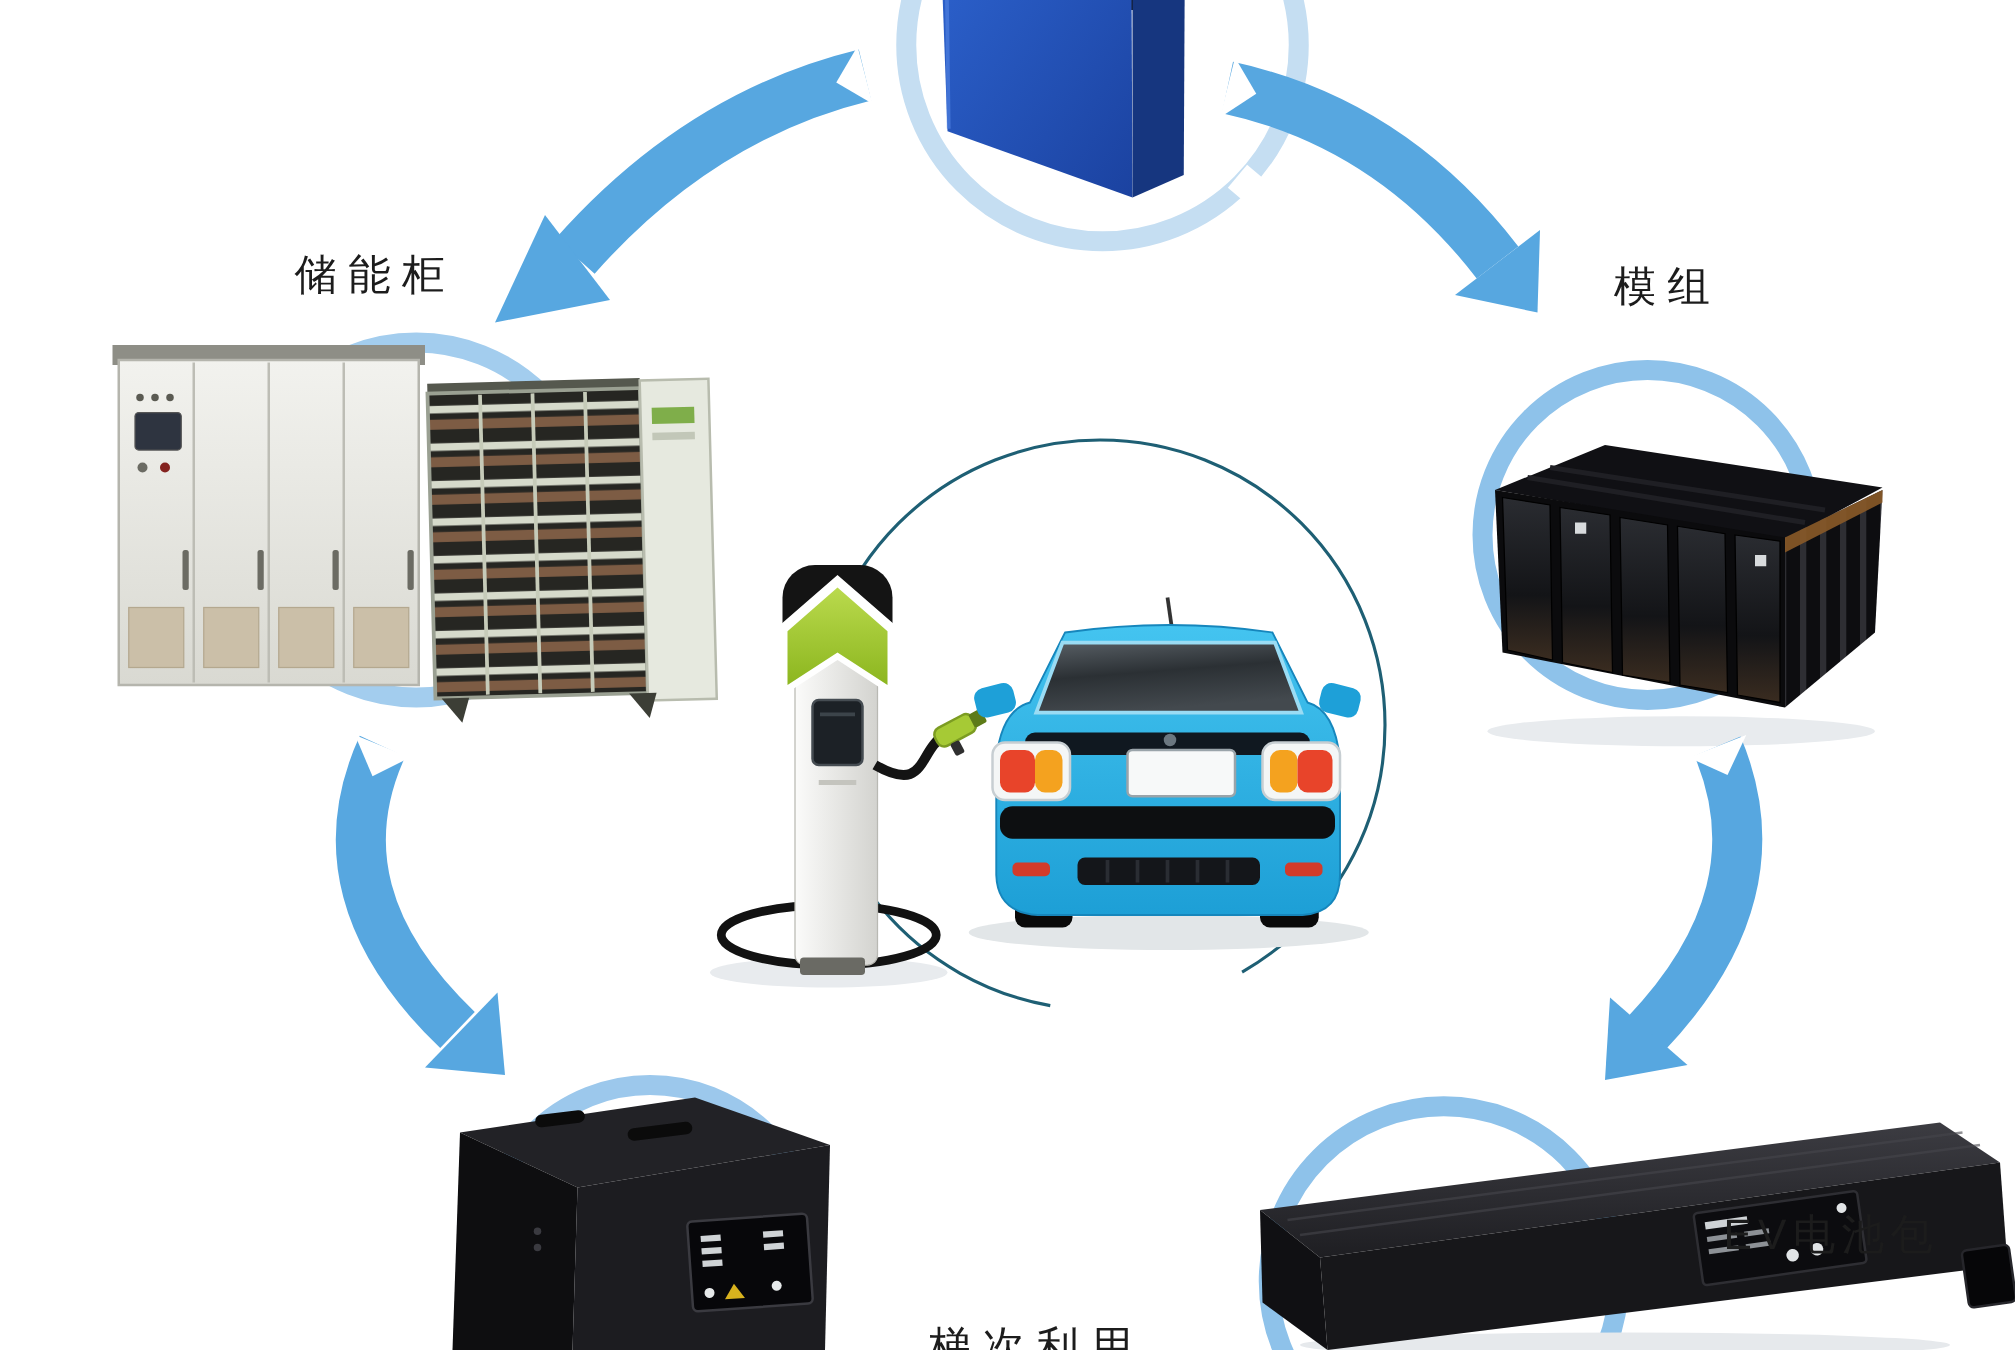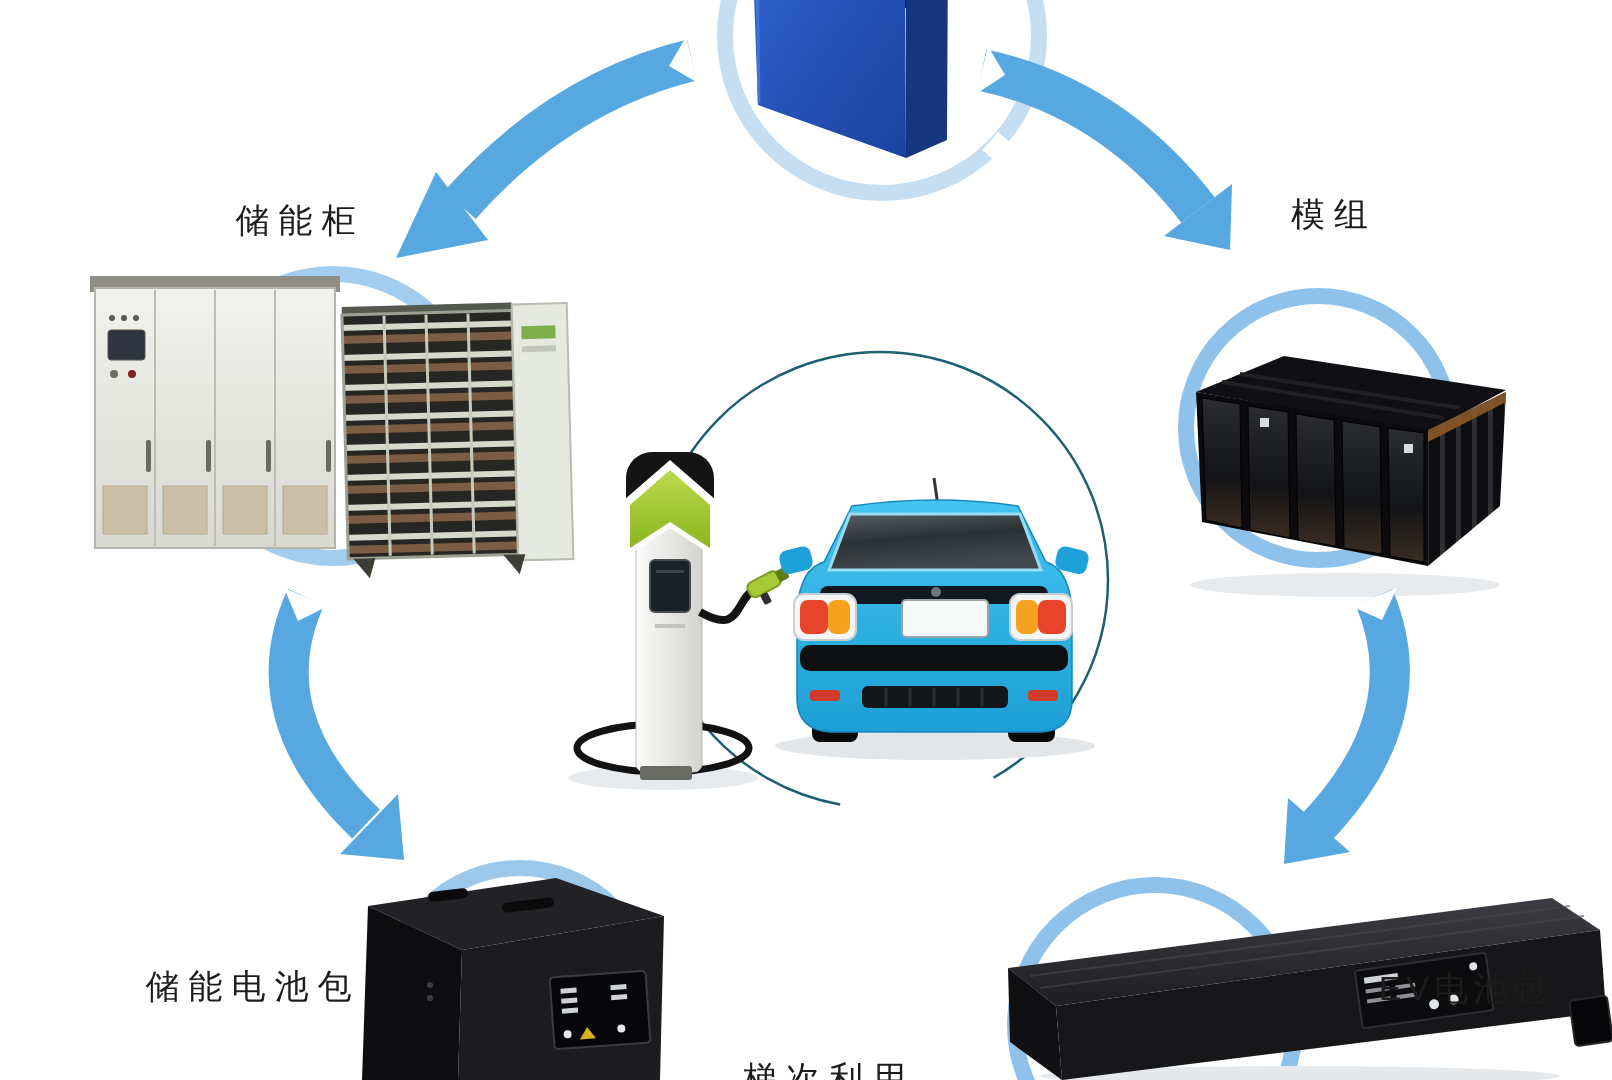--- a/index.html
+++ b/index.html
@@ -265,21 +265,20 @@
     <g>
       <path d="M 1374,597 Q 1424,715 1316,828" fill="none" stroke="#57a7e0" stroke-width="40"></path>
       <polygon points="1284,864 1288,798 1350,852"></polygon>
       <polygon points="1351,606 1397,588 1382,620" fill="#ffffff"></polygon>
     </g>
   </g>
 </svg>
 
 <div class="label" style="left:300px; top:202px;">储能柜</div>
 
-<div class="label" style="left:1334px; top:196px;">模组</div>
-
-<div class="label" style="left:253px; top:968px;">储能电池包</div>
+<div class="label" style="left:1334px; top:215px;font-family:Liberation Mono, monospace;">模组</div>
+
 
 <div class="label ls-small" style="left:1436px; top:970px;">EV电池包</div>
 
 <div class="label" style="left:829px; top:1060px;">梯次利用</div>
 
 </div>
 
 </body></html>

